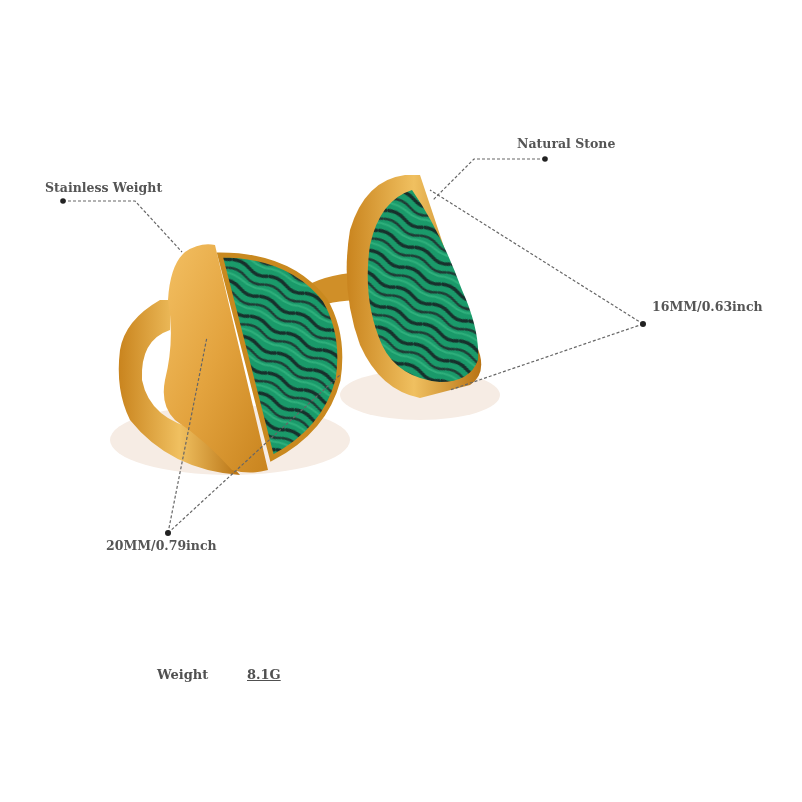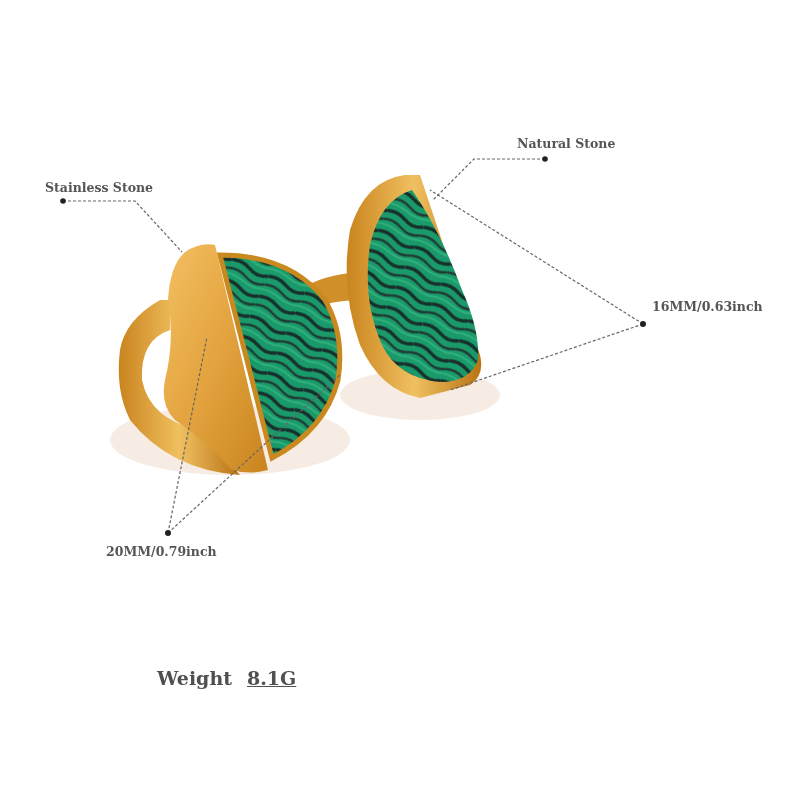--- a/index.html
+++ b/index.html
@@ -1,20 +1,20 @@
 <!DOCTYPE html>
 <html><head>
 <meta charset="utf-8">
 <style>
   html, body { margin:0; padding:0; }
   body { width:802px; height:802px; background:#ffffff; position:relative; overflow:hidden;
          font-family:"DejaVu Serif", "Liberation Serif", serif; }
   .label { position:absolute; color:#555; font-weight:bold; white-space:nowrap; }
   .small { font-size:12.5px;text-align:center; }
-  .weight { font-size:19px; color:#505050; }
+  .weight { font-size:13px; color:#505050; }
   svg.art { position:absolute; left:0; top:0; }
 </style>
 </head>
 <body>
 
 <svg class="art" width="802" height="802" viewBox="0 0 802 802">
   <defs>
     <linearGradient id="goldA" x1="0" y1="0" x2="1" y2="1">
       <stop offset="0" stop-color="#f3c063"></stop>
       <stop offset="0.5" stop-color="#e3a33e"></stop>
@@ -57,19 +57,19 @@
     <path d="M168 533 L340 375"></path>
   </g>
   <g fill="#222">
     <circle cx="63" cy="201" r="2.8"></circle>
     <circle cx="545" cy="159" r="2.8"></circle>
     <circle cx="643" cy="324" r="3"></circle>
     <circle cx="168" cy="533" r="3"></circle>
   </g>
 </svg>
 
-<div class="label small" style="left:45px; top:180px;">Stainless Stone</div>
+<div class="label small" style="left:45px; top:180px;">Stainless Weight</div>
 <div class="label small" style="left:517px; top:136px;">Natural Stone</div>
 <div class="label small" style="left:652px; top:299px;">16MM/0.63inch</div>
-<div class="label small" style="left:106px; top:538px;margin-top:6px;">20MM/0.79inch</div>
+<div class="label small" style="left:106px; top:538px;">20MM/0.79inch</div>
 
 <div class="label weight" style="left:157px; top:667px;">Weight</div>
 <div class="label weight" style="left:247px; top:667px;text-decoration:underline;">8.1G</div>
 
 </body></html>

